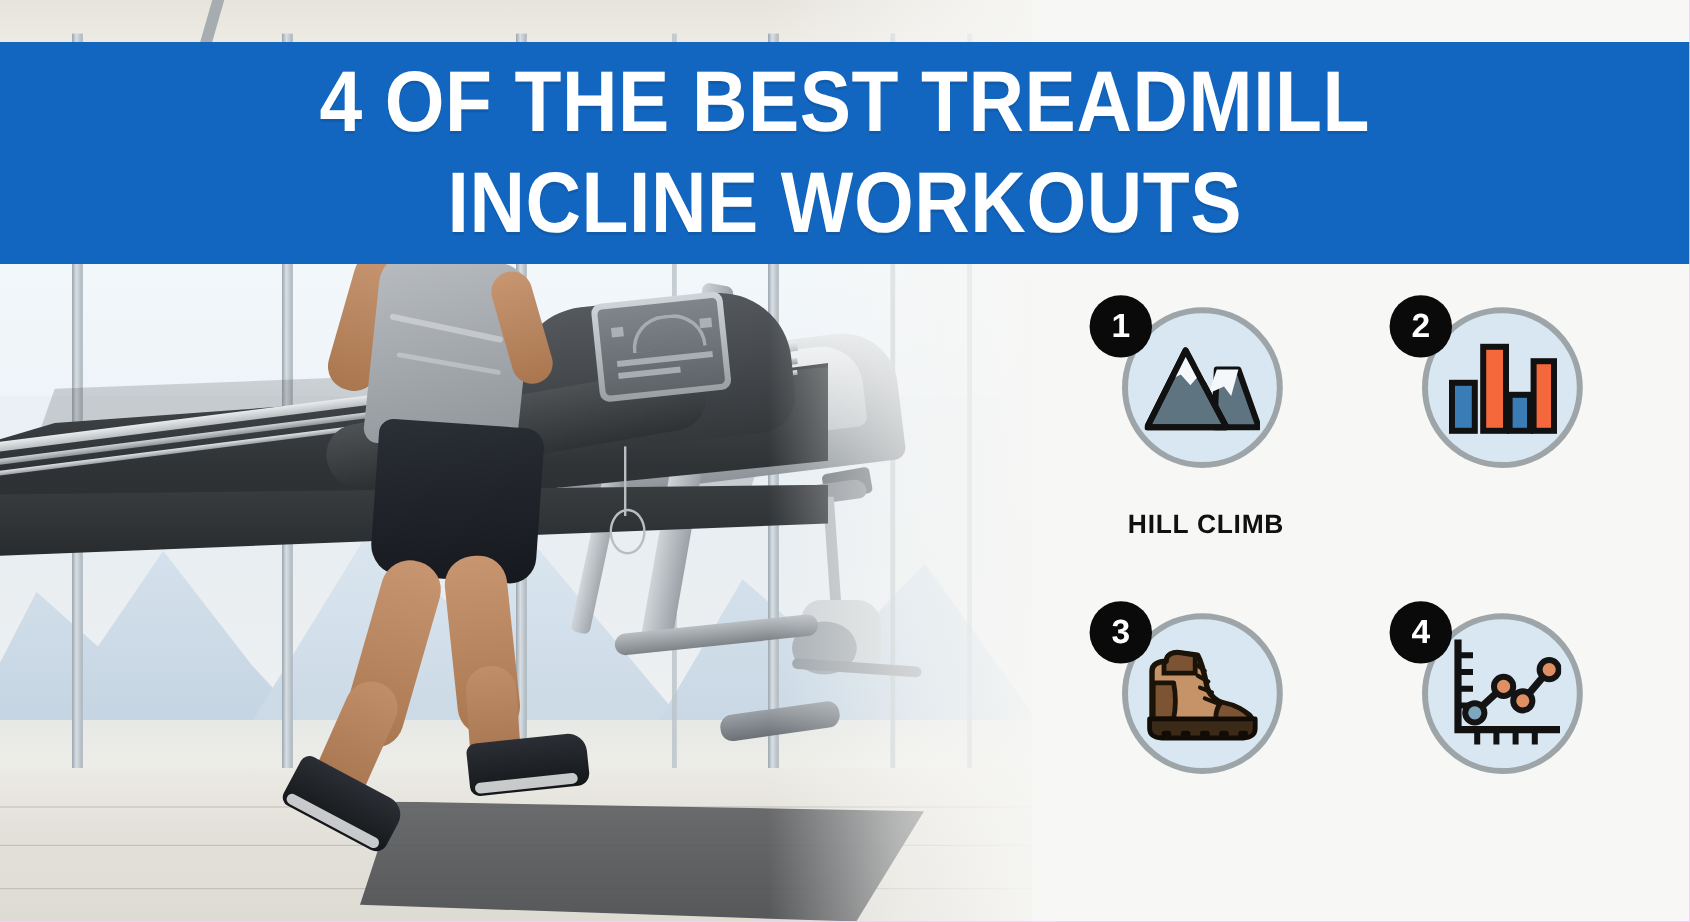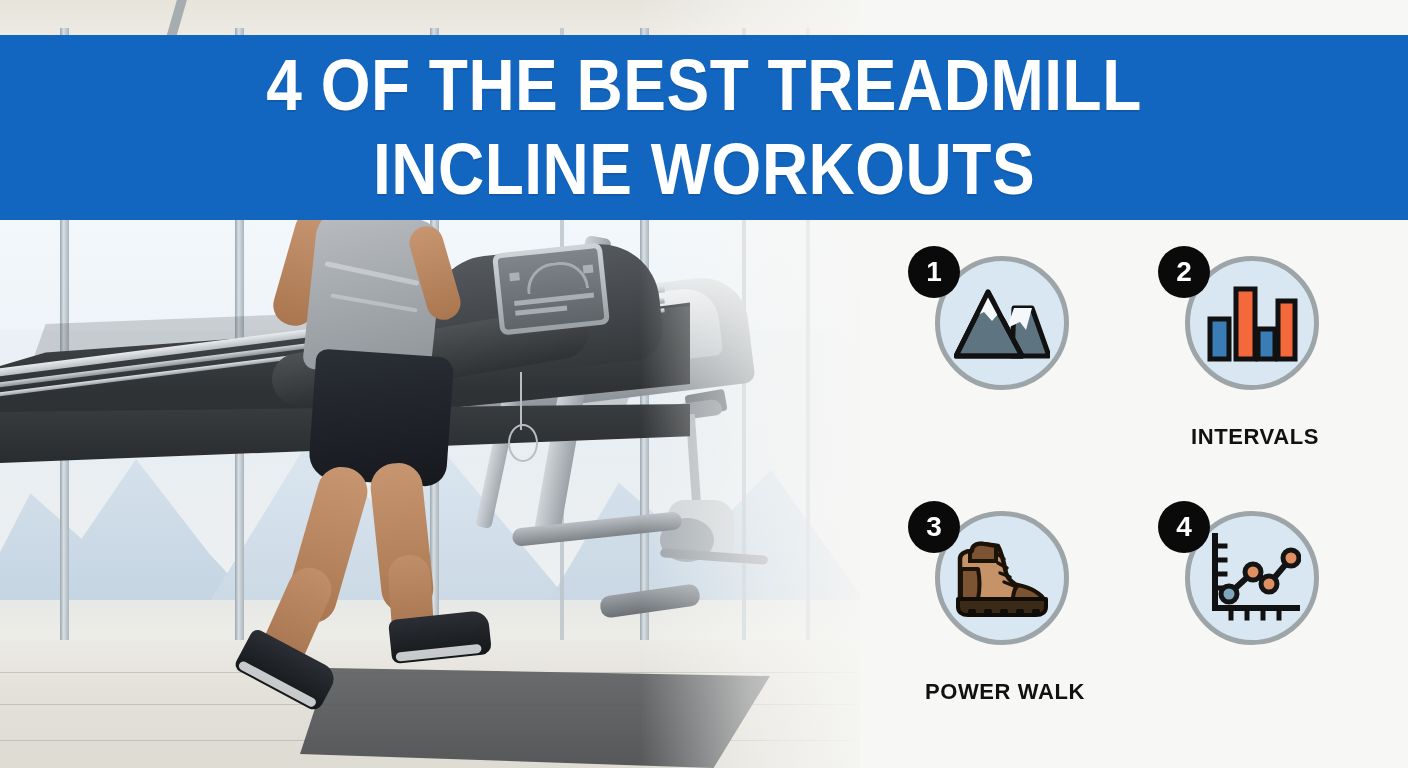--- a/index.html
+++ b/index.html
@@ -249,35 +249,35 @@
       </div>
       <div class="circle">
         <svg width="96" height="74" viewBox="0 0 96 74">
           <path d="M60 22 L78 22 L95 70 L58 70 Z" fill="#5e7480" stroke="#111111" stroke-width="5" stroke-linejoin="round"></path>
           <path d="M60 22 L53 42 L66 36 L72 44 L78 22 Z" fill="#f4f8fa" stroke="none"></path>
           <path d="M34 6 L68 70 L2 70 Z" fill="#5e7480" stroke="#111111" stroke-width="5" stroke-linejoin="round"></path>
           <path d="M34 6 L22 30 L30 26 L38 35 L45 27 L52 33 L44 19 Z" fill="#f6f9fb" stroke="none"></path>
           <path d="M34 6 L68 70 L2 70 Z" fill="none" stroke="#111111" stroke-width="5" stroke-linejoin="round"></path>
         </svg>
       </div>
+      <div class="card-label">HILL CLIMB</div>
     </div>
 
     <div class="card c2">
       <div class="badge">
         <span>2</span>
       </div>
       <div class="circle">
         <svg width="92" height="80" viewBox="0 0 92 80">
           <rect x="4" y="36" width="19" height="40" fill="#3a7cb5" stroke="#111111" stroke-width="5"></rect>
           <rect x="30" y="6" width="19" height="70" fill="#f4683c" stroke="#111111" stroke-width="5"></rect>
           <rect x="52" y="46" width="17" height="30" fill="#3a7cb5" stroke="#111111" stroke-width="5"></rect>
           <rect x="72" y="18" width="17" height="58" fill="#f4683c" stroke="#111111" stroke-width="5"></rect>
         </svg>
       </div>
-      <div class="card-label">INTERVALS</div>
     </div>
 
     <div class="card c3">
       <div class="badge">
         <span>3</span>
       </div>
       <div class="circle">
         <svg width="100" height="82" viewBox="0 0 100 82">
           <path d="M20 14 C20 8 26 6 32 7 L46 9 C50 16 52 26 54 36 C58 48 70 50 80 54 C88 57 92 60 92 66 L92 70 L14 70 C10 70 8 66 8 60 L8 22 C8 17 13 14 20 14 Z" fill="#c69268" stroke="#1b1208" stroke-width="4.5" stroke-linejoin="round"></path>
           <path d="M20 14 C20 8 26 6 32 7 L44 9 L44 24 L18 24 L18 16 Z" fill="#7c5434" stroke="#1b1208" stroke-width="4"></path>
@@ -292,21 +292,20 @@
             <rect x="80" y="72" width="8" height="7" rx="2"></rect>
           </g>
           <g stroke="#1b1208" stroke-width="3.4" fill="none" stroke-linecap="round">
             <path d="M44 16 L52 22"></path>
             <path d="M46 26 L55 31"></path>
             <path d="M48 36 L58 40"></path>
             <path d="M52 45 L62 49"></path>
           </g>
         </svg>
       </div>
-      <div class="card-label">POWER WALK</div>
     </div>
 
     <div class="card c4">
       <div class="badge">
         <span>4</span>
       </div>
       <div class="circle">
         <svg width="98" height="92" viewBox="0 0 98 92">
           <path d="M12 4 L12 76 L94 76" fill="none" stroke="#111111" stroke-width="6" stroke-linecap="square"></path>
           <g stroke="#111111" stroke-width="5" stroke-linecap="square">

